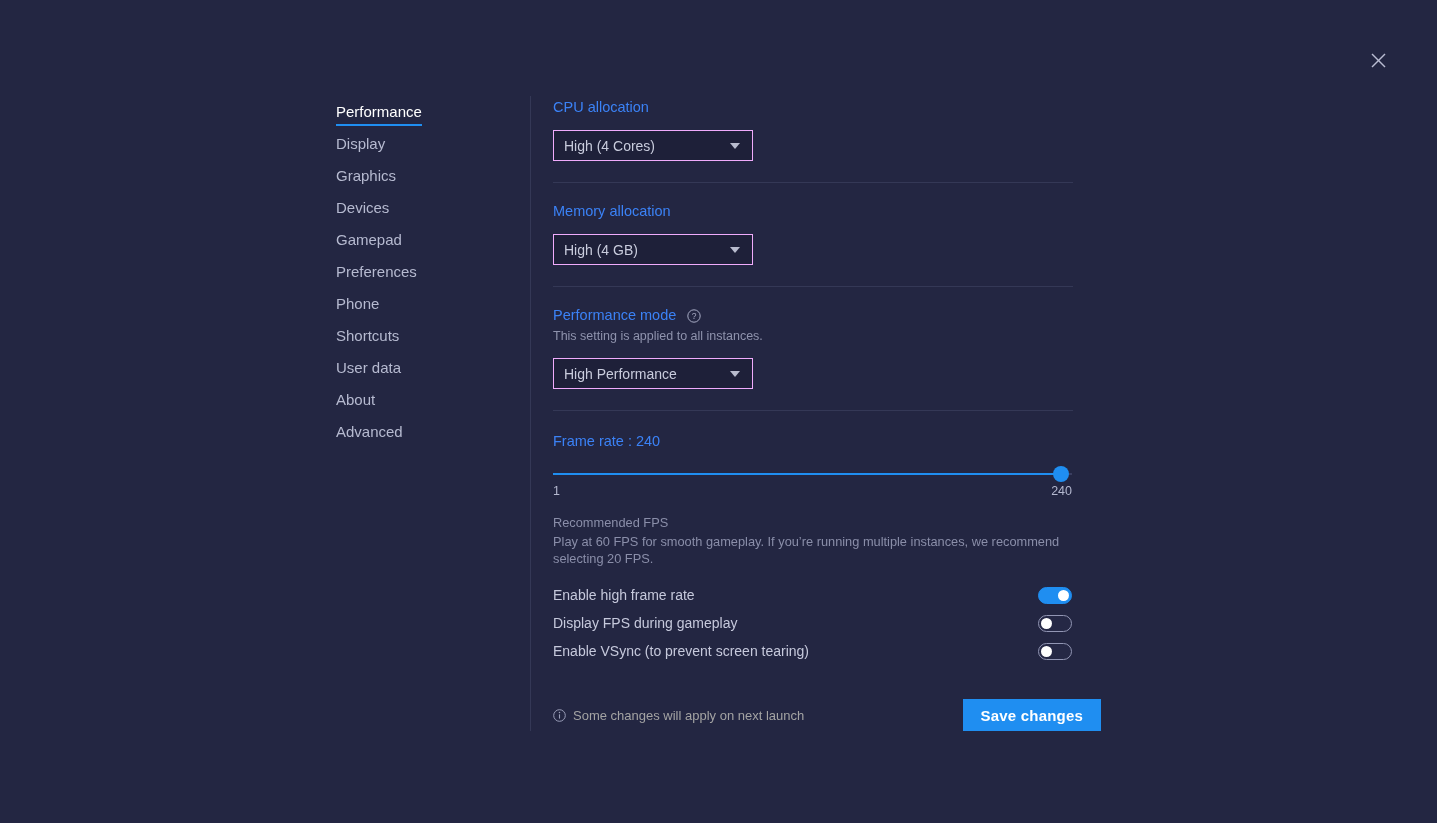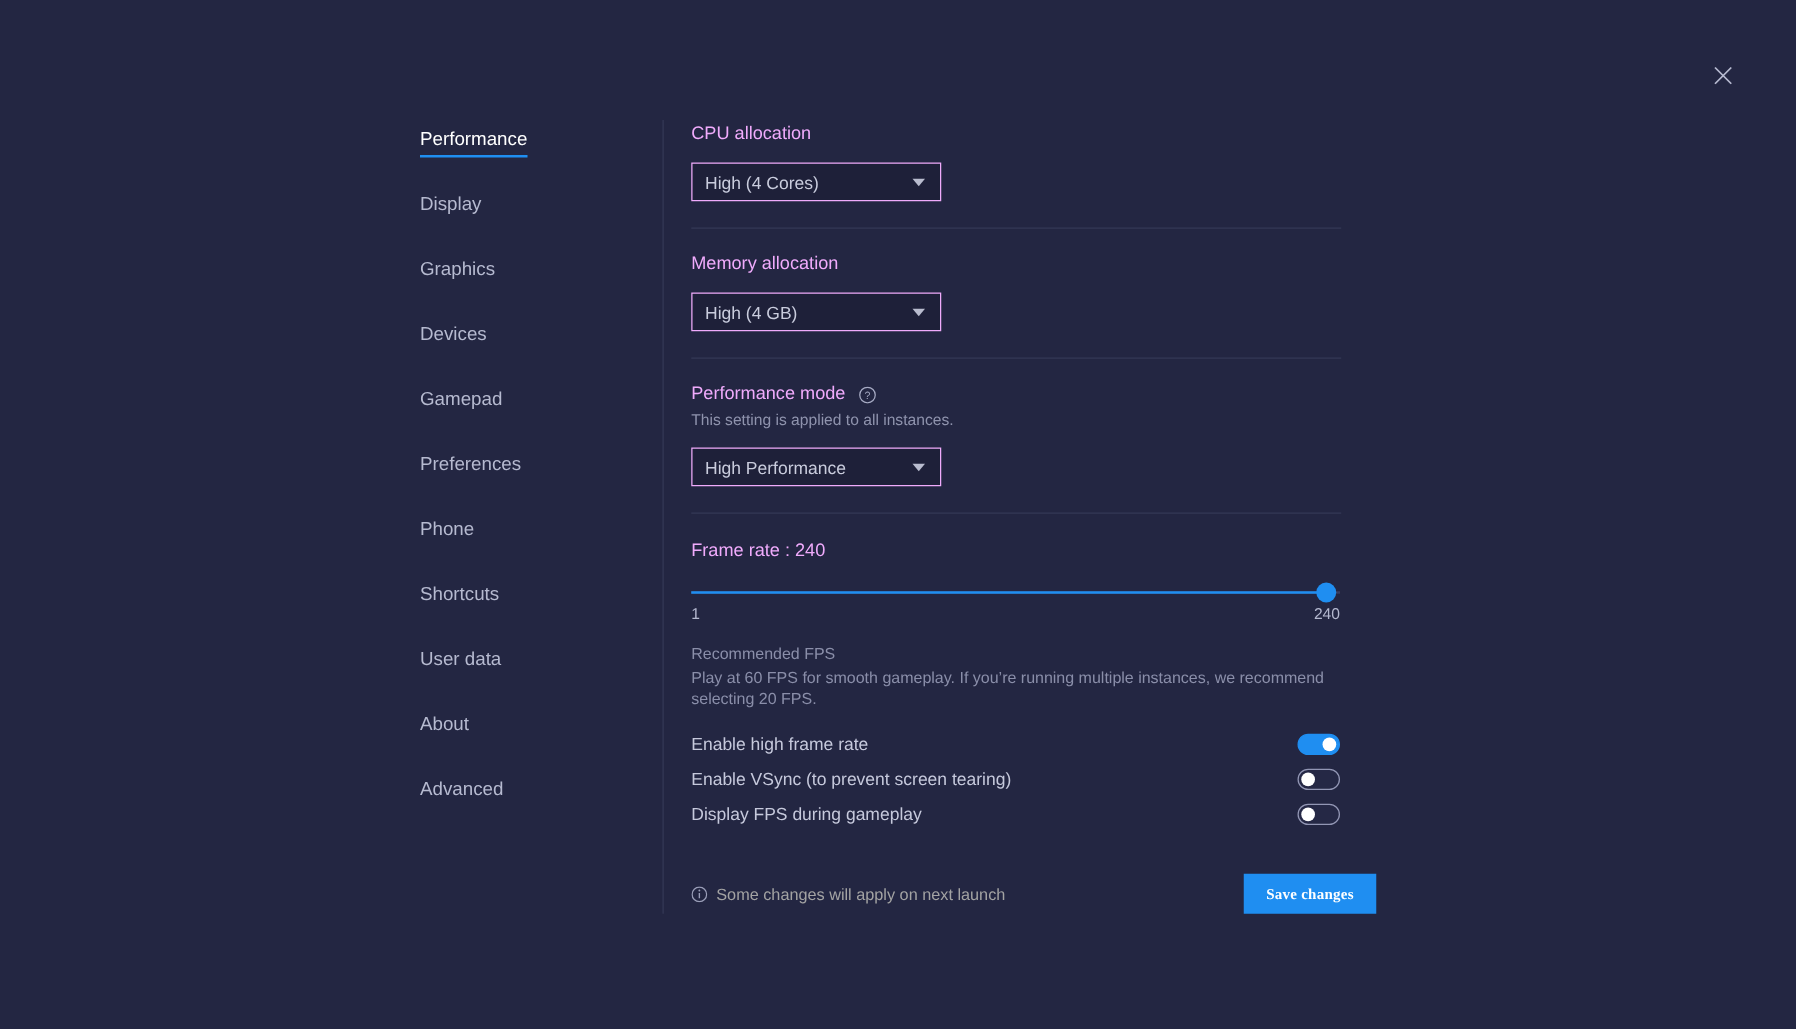--- a/index.html
+++ b/index.html
@@ -58,21 +58,21 @@
     width: 194px;
     flex: 0 0 194px;
     padding-top: 6px;
   }
 
   .nav-item {
     font-size: 15px;
     line-height: 19px;
     color: #b6bad0;
     padding: 0 0 3px 0;
-    margin-bottom: 28px;
+    margin-bottom: 8px;
     display: inline-block;
     width: auto;
     cursor: pointer;
     border-bottom: 2px solid transparent;
   }
   .nav-row { display: block; }
   .nav-item.active {
     color: #ffffff;
     border-bottom-color: #1f8ef1;
   }
@@ -88,21 +88,21 @@
   }
 
   .content {
     flex: 1 1 auto;
     width: 548px;
     padding-top: 2px;
   }
 
   .field-label {
     font-size: 14.5px;
-    color: #f0abfc;
+    color: #3b82f6;
     line-height: 19px;
   }
 
   .sub-note {
     font-size: 12.5px;
     color: #8f93ad;
     line-height: 17px;
     margin-top: 3px;
   }
 
@@ -255,27 +255,27 @@
   .footer-note {
     display: flex;
     align-items: center;
     gap: 7px;
     font-size: 13px;
     color: #a3a3a3;
   }
   .save-btn {
     background: #1f8ef1;
     color: #ffffff;
-    font-size: 12px;
+    font-size: 15px;
     font-weight: bold;
     border: none;
     padding: 0 18px;
     height: 32px;
     cursor: pointer;
-    font-family: Liberation Serif, serif;
+    font-family: Liberation Sans, sans-serif;
     letter-spacing: 0.2px;
   }
 </style>
 </head>
 <body>
 
 <div class="close-btn">
   <svg width="15" height="15" viewBox="0 0 15 15">
     <line x1="1" y1="1" x2="14" y2="14" stroke="#b9bcd2" stroke-width="1.4"></line>
     <line x1="14" y1="1" x2="1" y2="14" stroke="#b9bcd2" stroke-width="1.4"></line>
@@ -358,27 +358,27 @@
       </div>
 
       <div class="toggle-list">
         <div class="toggle-row">
           <span class="toggle-label">Enable high frame rate</span>
           <span class="switch on">
               <span class="knob"></span>
             </span>
         </div>
         <div class="toggle-row">
-          <span class="toggle-label">Enable VSync (to prevent screen tearing)</span>
+          <span class="toggle-label">Display FPS during gameplay</span>
           <span class="switch off">
               <span class="knob"></span>
             </span>
         </div>
         <div class="toggle-row">
-          <span class="toggle-label">Display FPS during gameplay</span>
+          <span class="toggle-label">Enable VSync (to prevent screen tearing)</span>
           <span class="switch off">
               <span class="knob"></span>
             </span>
         </div>
       </div>
 
       <div class="footer">
         <div class="footer-note">
           <svg width="13" height="13" viewBox="0 0 13 13">
             <circle cx="6.5" cy="6.5" r="5.8" fill="none" stroke="#9a9eb8" stroke-width="1"></circle>

